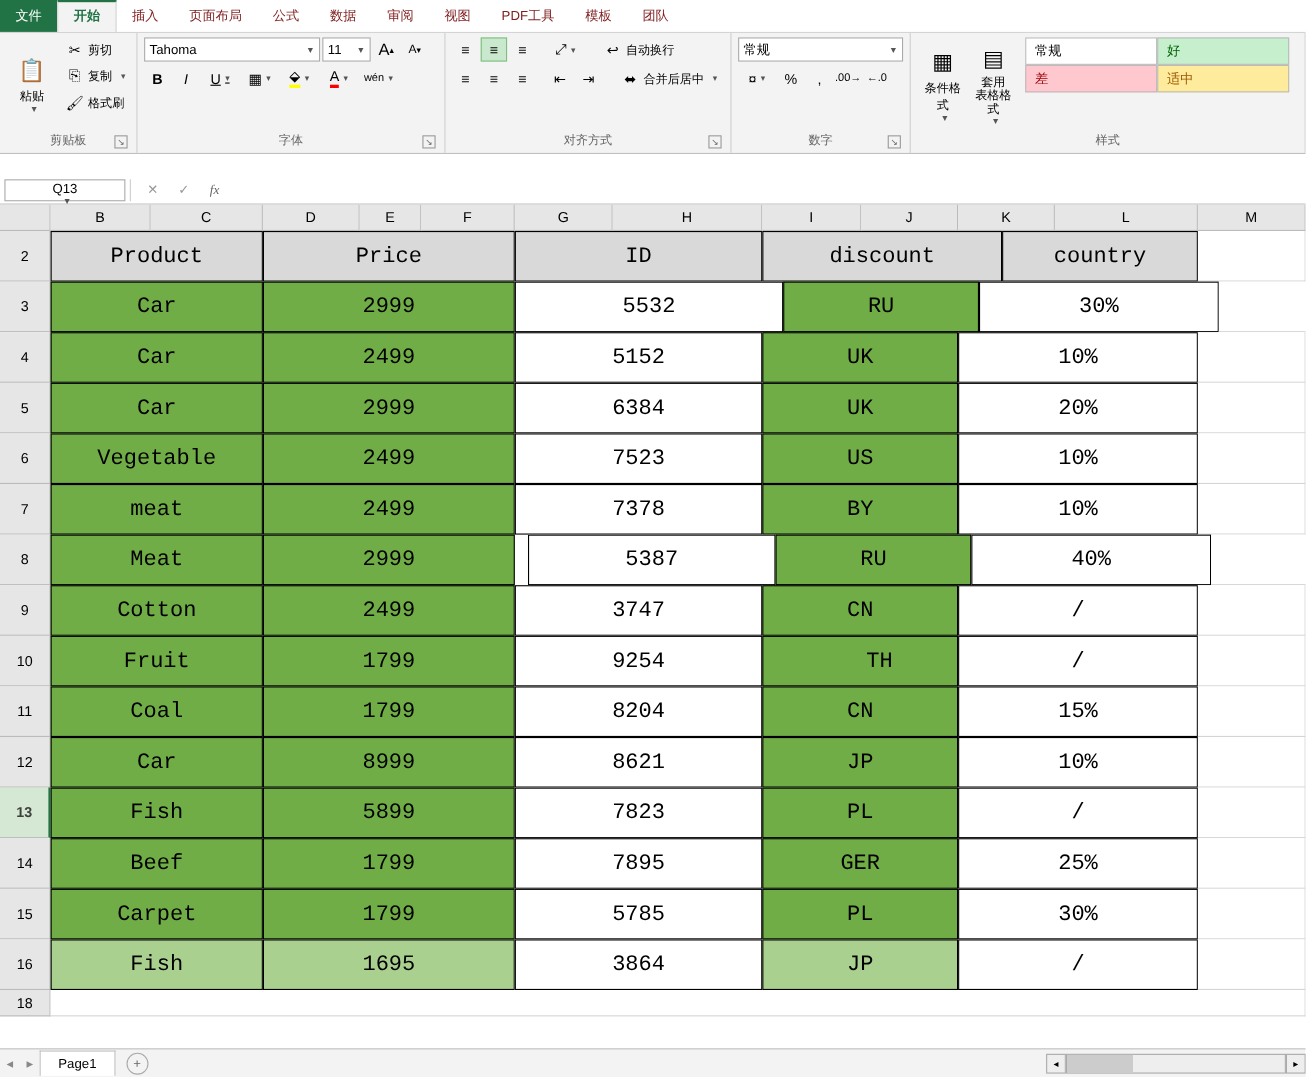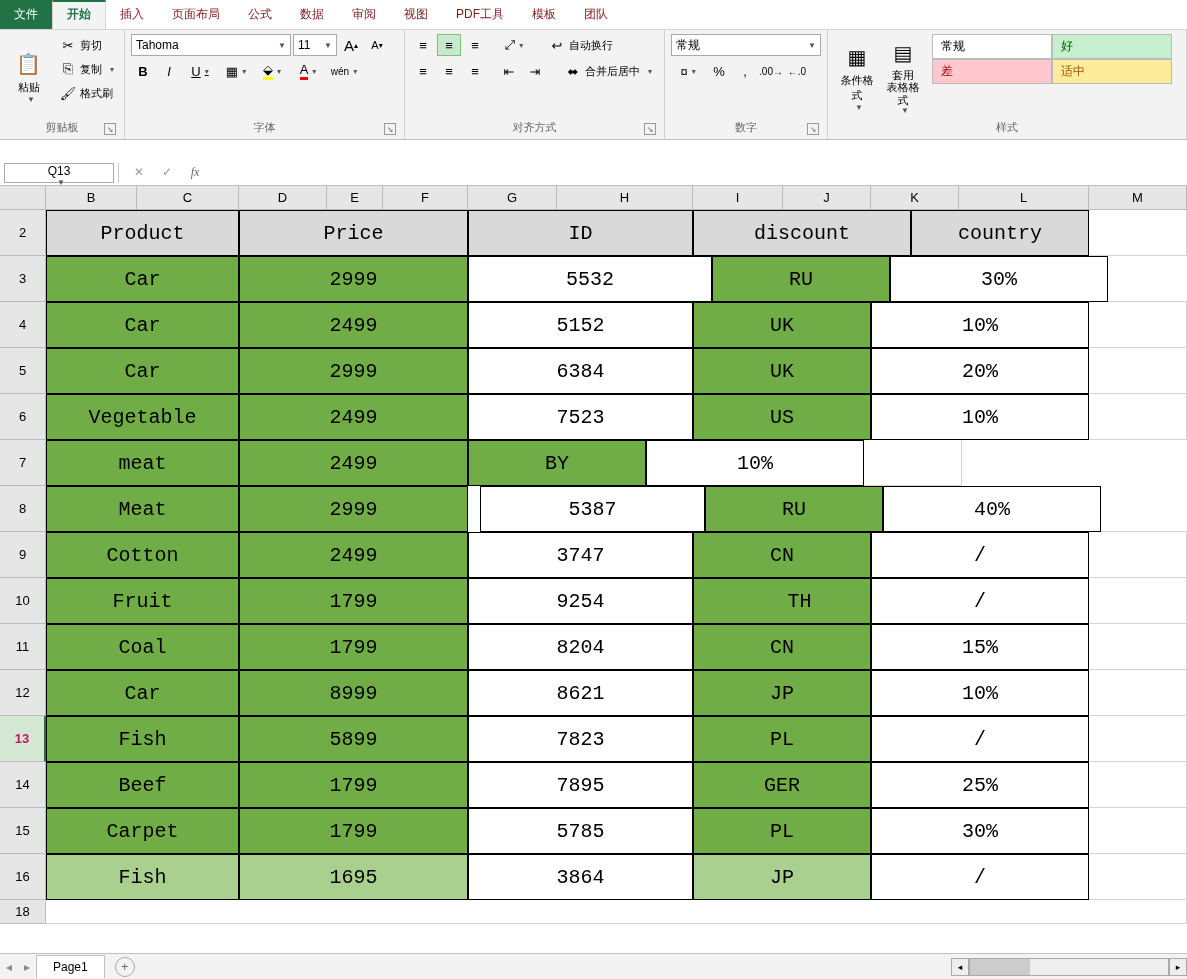--- a/index.html
+++ b/index.html
@@ -41,21 +41,21 @@
 .fbtn { cursor:pointer; width:20px; text-align:center; }
 .fxlabel { font-style:italic; font-family:Georgia,serif; color:#666; }
 
 
 .sheet-area { position:relative; height: 763px; overflow:hidden; }
 .corner { position:absolute; left:0; top:0; width:46px; height:24px; background:#e6e6e6; border-right:1px solid #bbb; border-bottom:1px solid #bbb; }
 .colheads { position:absolute; left:46px; top:0; right:0; height:24px; display:flex; }
 .colhead { background:#e6e6e6; border-right:1px solid #bbb; border-bottom:1px solid #bbb; text-align:center; line-height:24px; font-size:13px; }
 .rowheads { position:absolute; left:0; top:24px; width:46px; }
 .rowhead { background:#e6e6e6; border-right:1px solid #bbb; border-bottom:1px solid #bbb; text-align:center; font-size:13px; display:flex; align-items:center; justify-content:center;}
-.rowhead.act{ background:#d4e8d4; border-right:2px solid #217346; font-weight:bold; color:#be185d;}
+.rowhead.act{ background:#d4e8d4; border-right:2px solid #217346; font-weight:bold; color:#404040;}
 .cells { position:absolute; left:46px; top:24px; }
 .row { display:flex; }
 .cell { border-right:1px solid #d4d4d4; border-bottom:1px solid #d4d4d4; font-family: SimSun, "Courier New", monospace; font-size: 20px; display:flex; align-items:center; justify-content:center; overflow:hidden; background:#fff; position:relative;}
 .cell.thead { background:#d9d9d9; border:1px solid #000; border-top:1px solid #000;}
 .cell.tgreen { background:#70ad47; border:1px solid #000;}
 .cell.twhite { background:#fff; border:1px solid #000;}
 .cell.tgreen2 { background:#a9d08e; border:1px solid #000;}
 .cell.empty { background:#fff;}
 
 
@@ -328,20 +328,21 @@
         <div class="cell tgreen" style="width: 193px; height: 46px;">Vegetable</div>
         <div class="cell tgreen" style="width: 229px; height: 46px;">2499</div>
         <div class="cell twhite" style="width: 225px; height: 46px;">7523</div>
         <div class="cell tgreen" style="width: 178px; height: 46px;">US</div>
         <div class="cell twhite" style="width: 218px; height: 46px;">10%</div>
         <div class="cell empty" style="width: 98px; height: 46px;"></div>
       </div>
       <div class="row">
         <div class="cell tgreen" style="width: 193px; height: 46px;">meat</div>
         <div class="cell tgreen" style="width: 229px; height: 46px;">2499</div>
+        <div class="cell twhite" style="width: 225px; height: 46px;">7378</div>
         <div class="cell tgreen" style="width: 178px; height: 46px;">BY</div>
         <div class="cell twhite" style="width: 218px; height: 46px;">10%</div>
         <div class="cell empty" style="width: 98px; height: 46px;"></div>
       </div>
       <div class="row">
         <div class="cell tgreen" style="width: 193px; height: 46px;">Meat</div>
         <div class="cell tgreen" style="width: 229px; height: 46px;">2999</div>
         <div class="cell twhite" style="width: 225px; height: 46px; margin-left: 12px;">5387</div>
         <div class="cell tgreen" style="width: 178px; height: 46px;">RU</div>
         <div class="cell twhite" style="width: 218px; height: 46px;">40%</div>

